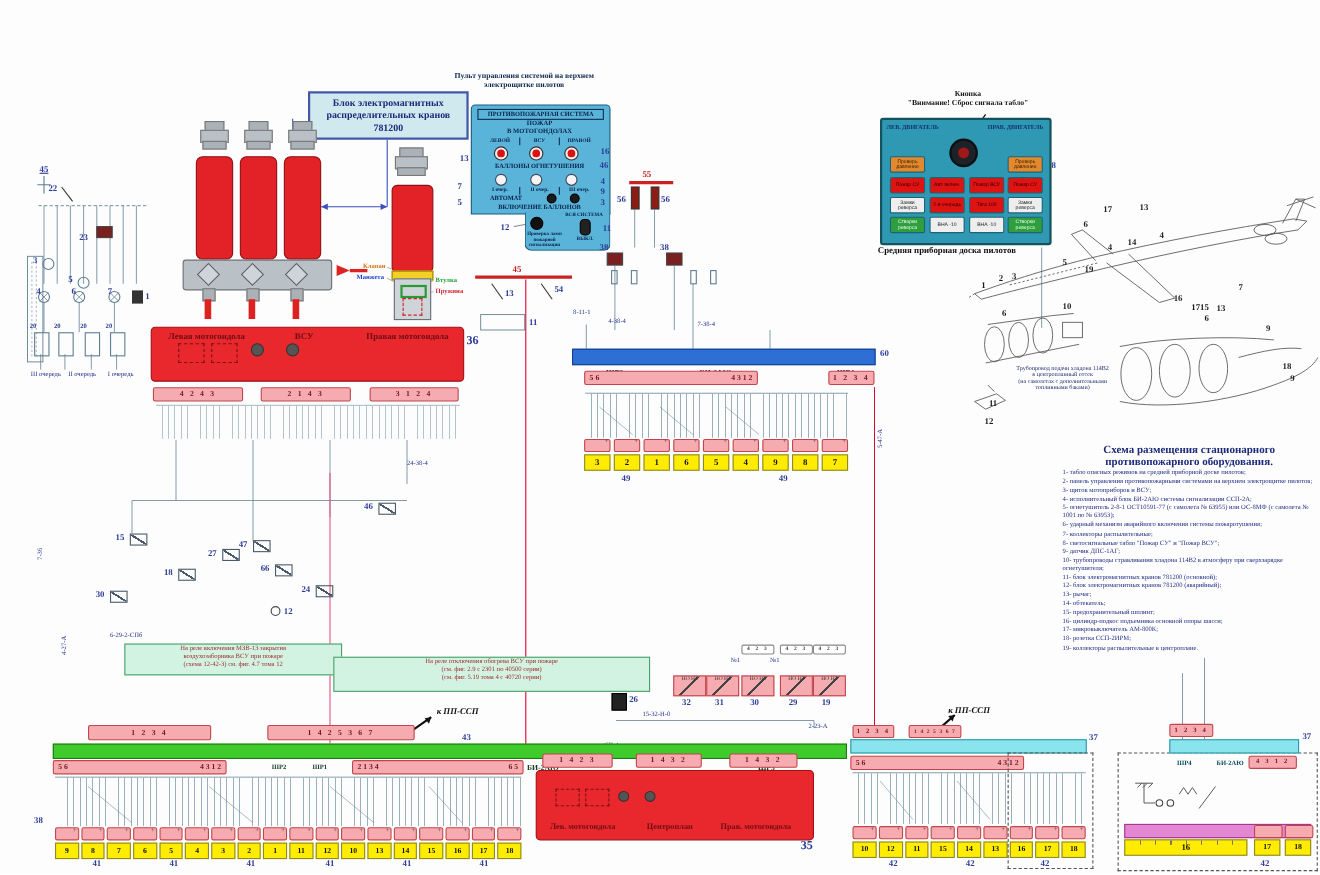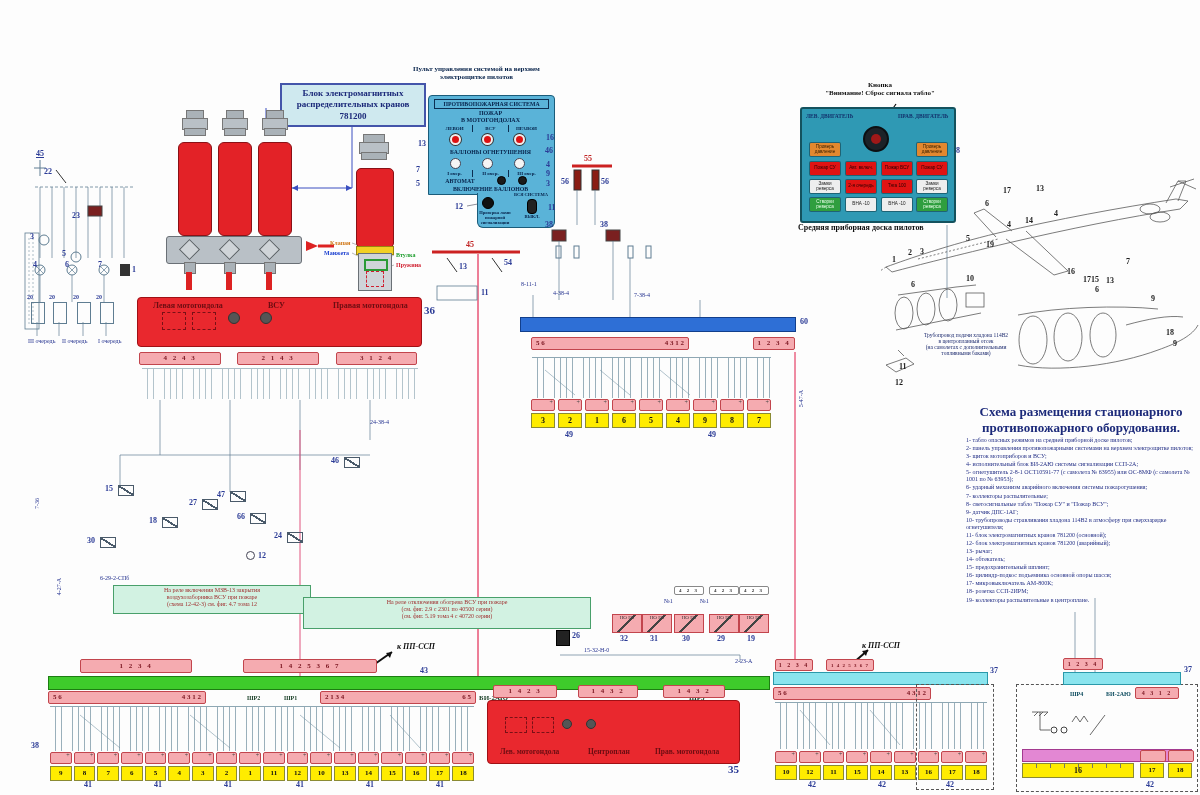--- a/index.html
+++ b/index.html
@@ -300,21 +300,21 @@
       <span class="acn ac-n" style="left: 1173px; top: 340px;">9</span>
       <span class="acn ac-n" style="left: 899px; top: 363px;">11</span>
       <span class="acn ac-n" style="left: 895px; top: 379px;">12</span>
     </div>
   <div class="abs ptext pre" style="left:900px;top:332px;width:132px;font-size:5.5px;font-weight:normal;color:#1c2a6e;">Трубопровод подачи хладона 114В2
 в центропланный отсек
 (на самолетах с дополнительными
 топливными баками)</div>
 
   <div class="abs" style="left:966px;top:404px;width:230px;">
-    <div class="pre" style="text-align:center;font-size:13px;font-weight:bold;color:#1c2a7a;margin-bottom:1px;">Схема размещения стационарного
+    <div class="pre" style="text-align:center;font-size:10px;font-weight:bold;color:#1c2a7a;margin-bottom:1px;">Схема размещения стационарного
 противопожарного оборудования.</div>
     <div>
         <div class="legend-item">1- табло опасных режимов на средней приборной доске пилотов;</div>
         <div class="legend-item">2- панель управления противопожарными системами на верхнем электрощитке пилотов;</div>
         <div class="legend-item">3- щиток мотоприборов и ВСУ;</div>
         <div class="legend-item">4- исполнительный блок БИ-2АЮ системы сигнализации ССП-2А;</div>
         <div class="legend-item">5- огнетушитель 2-8-1 ОСТ10591-77 (с самолета № 63955) или ОС-8МФ (с самолета № 1001 по № 63953);</div>
         <div class="legend-item">6- ударный механизм аварийного включения системы пожаротушения;</div>
         <div class="legend-item">7- коллекторы распылительные;</div>
         <div class="legend-item">8- светосигнальные табло "Пожар СУ" и "Пожар ВСУ";</div>

